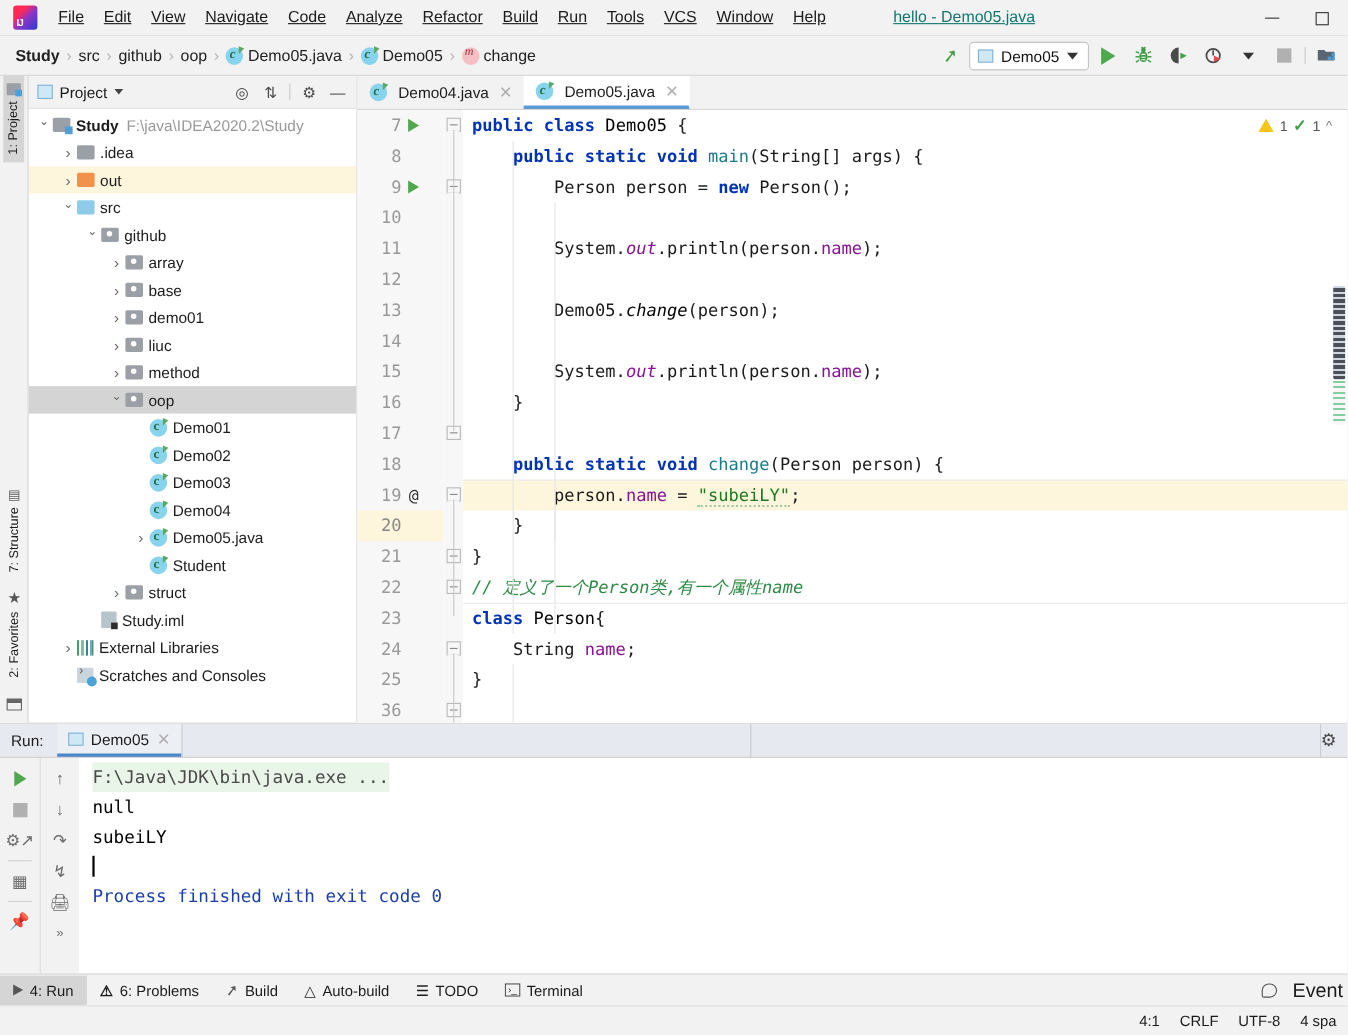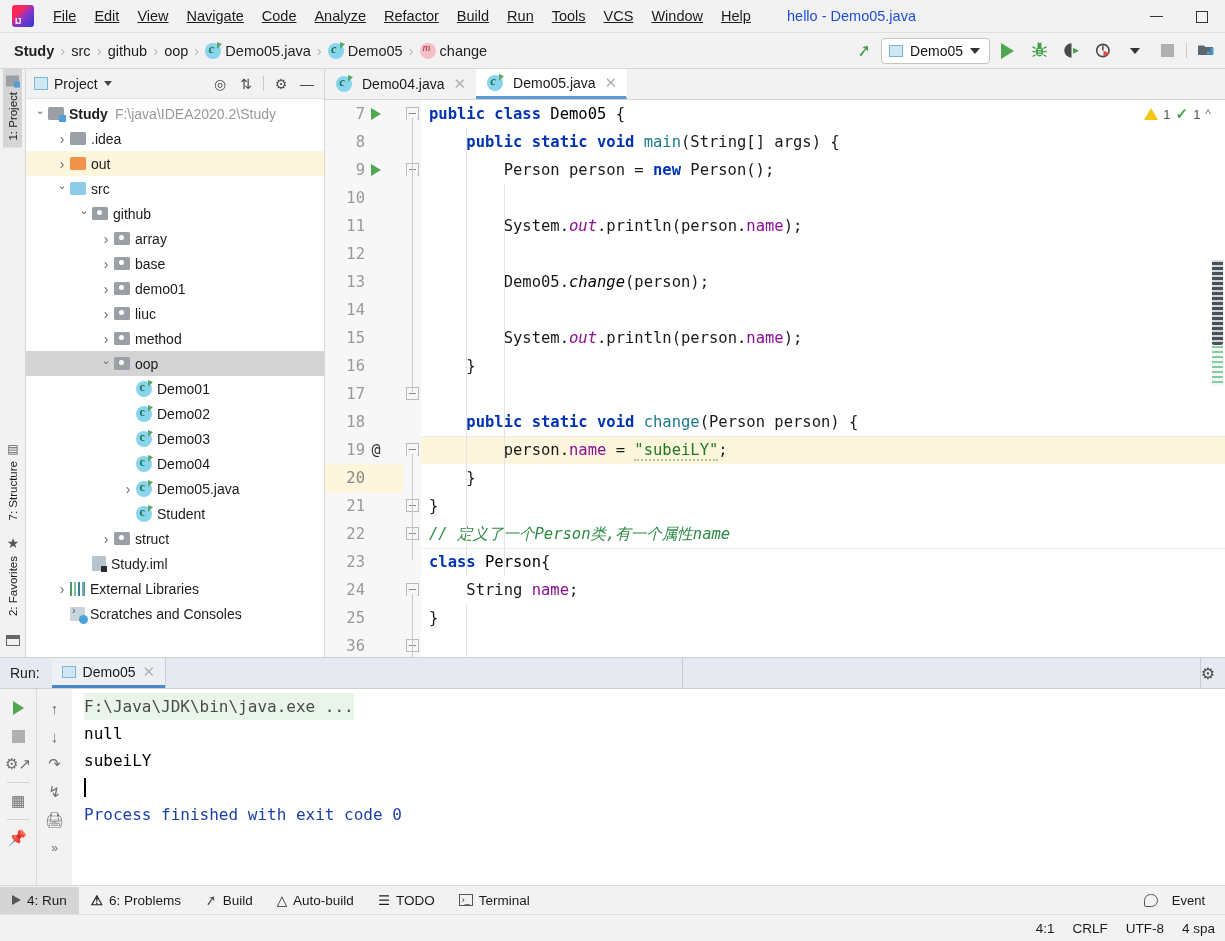--- a/index.html
+++ b/index.html
@@ -28,22 +28,22 @@
   .ij-logo::after {
     content: "IJ"; position: absolute; left: 3px; bottom: 1px;
     color: #fff; font-size: 9px; font-weight: bold; letter-spacing: -1px;
     font-family: "Liberation Sans", sans-serif;
   }
   .menu-item {
     padding: 3px 9px; font-size: 14.5px; color: #1b1b1b; cursor: default; white-space: nowrap;
   }
   .menu-item u { text-decoration: underline; }
   .win-title {
-    position: absolute; left: 787px; top: 8px;
-    font-size: 14.5px; color: #1d4ed8;
+    position: absolute; left: 812px; top: 8px;
+    font-size: 14.5px; color: #0f766e; text-decoration: underline;
   }
   .win-btns { position: absolute; right: 0; top: 0; height: 33px; display: flex; }
   .win-btn { width: 46px; height: 33px; display: flex; align-items: center; justify-content: center; }
   .win-min { width: 13px; height: 1px; background: #333; }
   .win-max { width: 12px; height: 12px; border: 1.4px solid #333; }
 
   
   .navbar {
     height: 36px; display: flex; align-items: center;
     background: #f2f2f2; border-bottom: 1px solid #d6d6d6;
@@ -234,21 +234,21 @@
   .c-cmd { color: #4a4a4a; background: #eaf5ea; display: inline-block; }
   .c-out { color: #000; }
   .c-fin { color: #1a3faa; }
   .caret-bar { display:inline-block; width:2px; height:19px; background:#000; vertical-align:-4px; }
 
   
   .bottombar { height: 29px; background: #f2f2f2; display: flex; align-items: center;
                border-top: 1px solid #d6d6d6; flex: 0 0 29px; }
   .bb-item { display: flex; align-items: center; gap: 6px; padding: 0 12px; height: 27px; font-size: 13.5px; color: #1b1b1b; }
   .bb-item.active { background: #d5d5d5; }
-  .bb-right { margin-left: auto; display:flex; align-items:center; gap:14px; padding-right: 20px; font-size:13px; color:#1b1b1b; }
+  .bb-right { margin-left: auto; display:flex; align-items:center; gap:14px; padding-right: 4px; font-size:18px; color:#1b1b1b; }
   .bubble { width:14px;height:13px;border:1.6px solid #555;border-radius:7px 7px 7px 2px; }
 
   
   .statusbar { height: 27px; background: #f2f2f2; display: flex; align-items: center;
                border-top: 1px solid #e0e0e0; flex: 0 0 27px; font-size: 13.5px; color: #1b1b1b; }
   .sb-left { display:flex; align-items:center; gap: 8px; padding-left: 10px; }
   .sb-box { width:13px;height:13px;border:1.5px solid #6b6b6b;border-radius:1px; }
   .sb-right { margin-left:auto; display:flex; align-items:center; gap: 18px; padding-right: 10px; }
 </style>
 </head>

